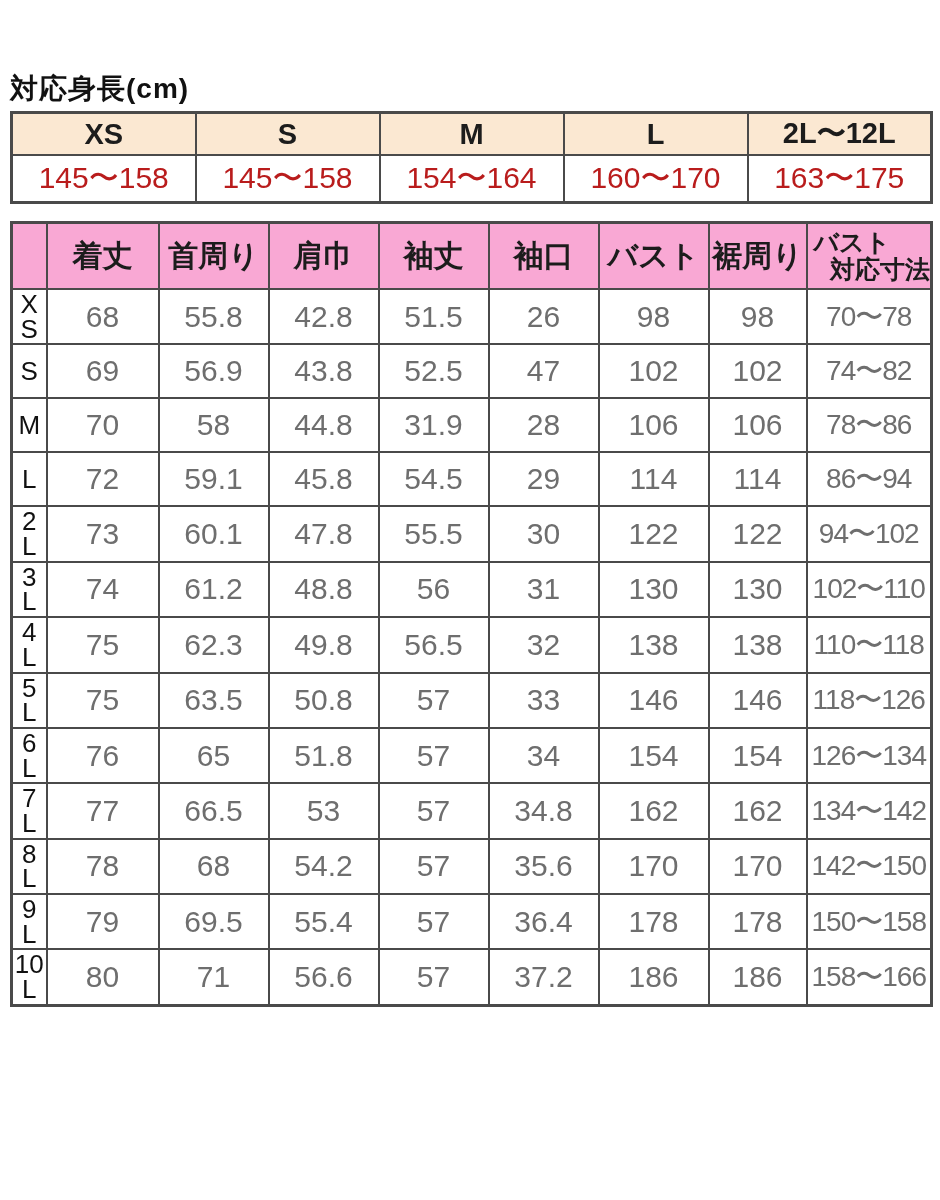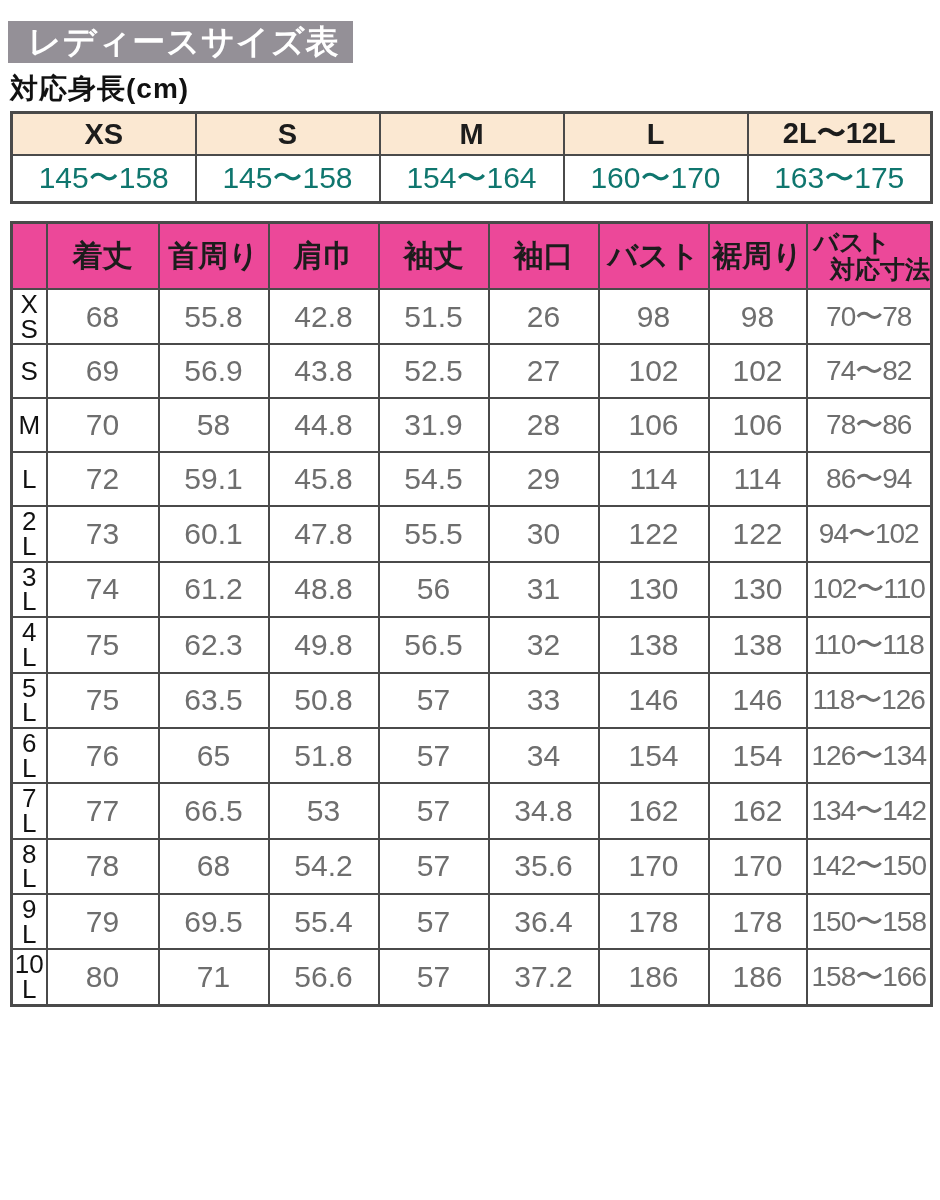--- a/index.html
+++ b/index.html
@@ -65,35 +65,35 @@
   #height-table th {
     height: 34px;
     background: #fbe8d2;
     color: #1c1c1c;
     font-size: 29px;
     font-weight: bold;
   }
   #height-table td {
     height: 45px;
     background: #ffffff;
-    color: #0f766e;
+    color: #b91c1c;
     font-size: 30px;
     font-weight: normal;
   }
   
   #size-table {
     position: absolute;
     left: 10px;
     top: 221px;
     width: 920px;
     border: 3px solid #4a4a4a;
   }
   #size-table thead th {
     height: 64px;
-    background: #ec4899;
+    background: #f9a8d4;
     color: #1c1c1c;
     font-size: 30px;
     font-weight: bold;
   }
   #size-table thead th.bust-range-header {
     font-size: 25px;
     text-align: left;
     padding-left: 6px;
     line-height: 1.1;
   }
@@ -119,21 +119,20 @@
     font-size: 28px;
     letter-spacing: -1px;
     border-radius: 17px;
   }
 </style>
 </head>
 <body>
 
 <div id="page">
 
-  <div class="title-bar">レディースサイズ表</div>
 
   <div class="subtitle">対応身長(cm)</div>
 
   <table id="height-table">
     <colgroup>
       <col style="width:184px">
         <col style="width:184px">
         <col style="width:184px">
       <col style="width:184px">
         <col style="width:184px">
@@ -202,21 +201,21 @@
           <td class="bust-range-cell">70〜78</td>
         </tr>
         <tr>
           <th class="row-label">
             <span class="lbl-line">S</span>
           </th>
           <td>69</td>
           <td>56.9</td>
           <td>43.8</td>
           <td>52.5</td>
-          <td>27</td>
+          <td>47</td>
           <td>102</td>
           <td>102</td>
           <td class="bust-range-cell">74〜82</td>
         </tr>
         <tr>
           <th class="row-label">
             <span class="lbl-line">M</span>
           </th>
           <td>70</td>
           <td>58</td>

